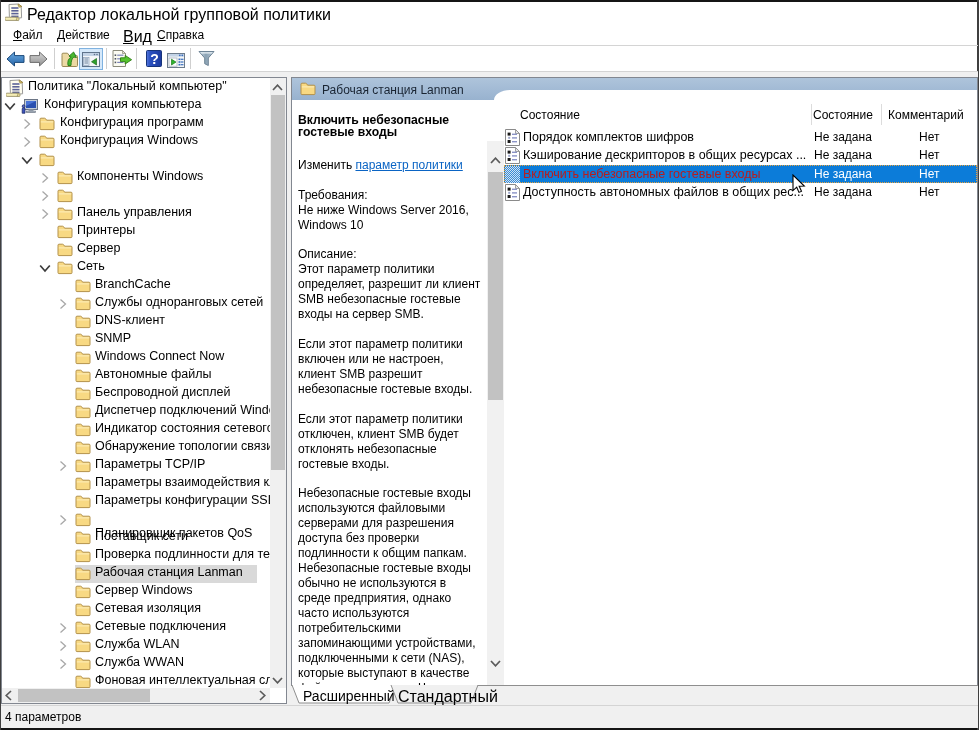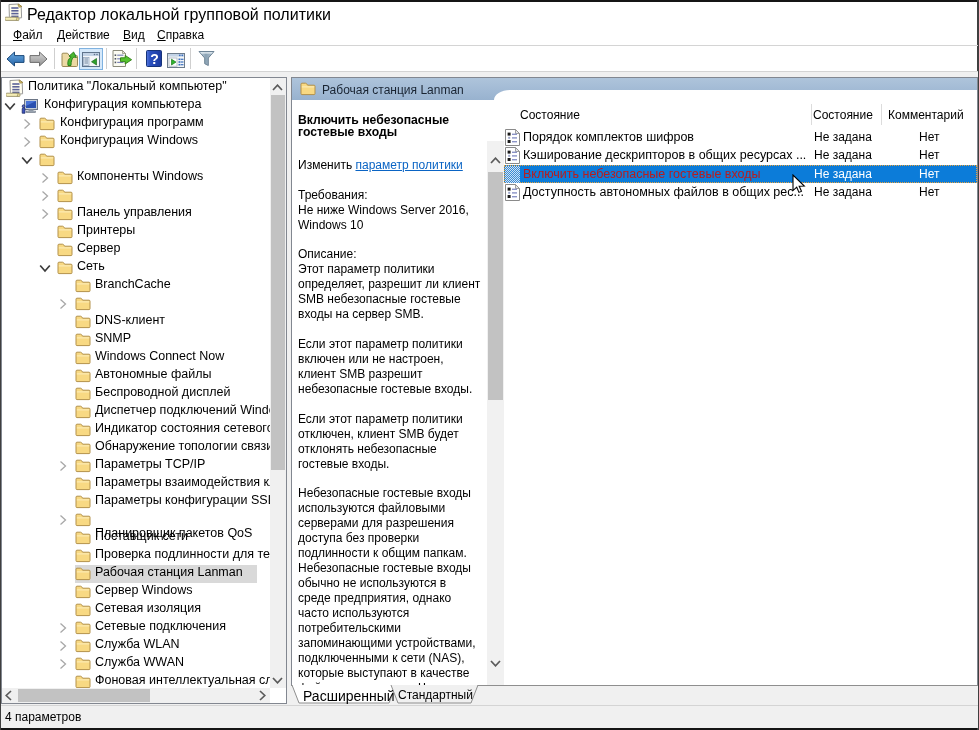--- a/index.html
+++ b/index.html
@@ -18,21 +18,21 @@
 <rect x="6.3" y="7" width="7.2" height="1.6" fill="#5c6398"></rect>
 <rect x="6.3" y="9.8" width="7.2" height="1.6" fill="#5c6398"></rect>
 <rect x="6.3" y="12.6" width="7.2" height="1.6" fill="#5c6398"></rect>
 <path d="M0.8 14.2 L11.5 14.2 Q13 14.2 13 15.8 Q13 17.4 11.5 17.4 L0.8 17.4 Q-0.2 17.4 -0.2 15.8 Q-0.2 14.2 0.8 14.2 Z" fill="#f6eeb6" stroke="#98906a" stroke-width="0.9"></path>
 <path d="M11 14.2 Q12.6 15.6 11 17.4 L13.6 17.6 Q15 15.8 13.2 14.4 Z" fill="#e6d890" stroke="#98906a" stroke-width="0.8"></path>
 </svg>
 <div class="abs" style="left:27px;top:6px;font-size:16px">Редактор локальной групповой политики</div>
 
 <div class="abs" style="left:13px;top:28px;font-size:12px"><u>Ф</u>айл</div>
 <div class="abs" style="left:57px;top:28px;font-size:12px"><u>Д</u>ействие</div>
-<div class="abs" style="left:123px;top:28px;font-size:12px"><u>В</u>ид</div>
+<div class="abs" style="left:123px;top:28px;font-size:16px"><u>В</u>ид</div>
 <div class="abs" style="left:157px;top:28px;font-size:12px"><u>С</u>правка</div>
 <div class="abs" style="left:1px;top:45px;width:977px;height:1px;background:#d4d4d4"></div>
 
 <svg width="19" height="16" viewBox="0 0 19 16" style="position:absolute;left:6px;top:51px">
 <defs>
       <linearGradient id="bg1" x1="0" y1="0" x2="0" y2="1">
         <stop offset="0" stop-color="#6aabe2"></stop>
         <stop offset="1" stop-color="#2764a8"></stop>
       </linearGradient>
     </defs>
@@ -212,20 +212,21 @@
 <path d="M1.8 4.4 L14.2 4.4 L14.2 5.4 L1.8 5.4 Z" fill="#fdeebd"></path>
 </svg>
     <div style="position:absolute;left:93px;top:198.5px;height:18px;line-height:18px;margin-top:-2px;white-space:nowrap">BranchCache</div>
 <svg width="8" height="12" viewBox="0 0 8 12" style="position:absolute;left:57px;top:219.5px">
 <path d="M1.5 1.5 L6.5 6 L1.5 10.5" fill="none" stroke="#a8a8a8" stroke-width="1.3"></path>
 </svg>
     <svg width="16" height="14" viewBox="0 0 16 14" style="position:absolute;left:73px;top:218.5px">
 <path d="M1 3.2 L1 2.2 Q1 1.2 2 1.2 L5.6 1.2 Q6.3 1.2 6.7 1.8 L7.6 3.2 L14 3.2 Q15 3.2 15 4.2 L15 11.6 Q15 12.6 14 12.6 L2 12.6 Q1 12.6 1 11.6 Z" fill="#f8d983" stroke="#b3914a" stroke-width="1"></path>
 <path d="M1.8 4.4 L14.2 4.4 L14.2 5.4 L1.8 5.4 Z" fill="#fdeebd"></path>
 </svg>
+    <div style="position:absolute;left:93px;top:216.5px;height:18px;line-height:18px;margin-top:-2px;white-space:nowrap">Службы одноранговых сетей</div>
 <svg width="16" height="14" viewBox="0 0 16 14" style="position:absolute;left:73px;top:236.5px">
 <path d="M1 3.2 L1 2.2 Q1 1.2 2 1.2 L5.6 1.2 Q6.3 1.2 6.7 1.8 L7.6 3.2 L14 3.2 Q15 3.2 15 4.2 L15 11.6 Q15 12.6 14 12.6 L2 12.6 Q1 12.6 1 11.6 Z" fill="#f8d983" stroke="#b3914a" stroke-width="1"></path>
 <path d="M1.8 4.4 L14.2 4.4 L14.2 5.4 L1.8 5.4 Z" fill="#fdeebd"></path>
 </svg>
     <div style="position:absolute;left:93px;top:234.5px;height:18px;line-height:18px;margin-top:-2px;white-space:nowrap">DNS-клиент</div>
 <svg width="16" height="14" viewBox="0 0 16 14" style="position:absolute;left:73px;top:254.5px">
 <path d="M1 3.2 L1 2.2 Q1 1.2 2 1.2 L5.6 1.2 Q6.3 1.2 6.7 1.8 L7.6 3.2 L14 3.2 Q15 3.2 15 4.2 L15 11.6 Q15 12.6 14 12.6 L2 12.6 Q1 12.6 1 11.6 Z" fill="#f8d983" stroke="#b3914a" stroke-width="1"></path>
 <path d="M1.8 4.4 L14.2 4.4 L14.2 5.4 L1.8 5.4 Z" fill="#fdeebd"></path>
 </svg>
     <div style="position:absolute;left:93px;top:252.5px;height:18px;line-height:18px;margin-top:-2px;white-space:nowrap">SNMP</div>
@@ -445,20 +446,20 @@
 <div style="position:absolute;left:919px;top:183.3px;height:18.6px;line-height:18.6px;font-size:12px;color:#000000">Нет</div>
 
 <svg width="687" height="20" viewBox="0 0 687 20" style="position:absolute;left:291px;top:685px">
 <line x1="0" y1="0.5" x2="687" y2="0.5" stroke="#8e8e8e"></line>
 <polygon points="1,0 105,0 98,18 8,18" fill="#ffffff"></polygon>
 <path d="M1 0 L8 18 L98 18 L105 0" fill="none" stroke="#8e8e8e" stroke-width="1"></path>
 <polygon points="100,0 187,0 180,18 107,18" fill="#f0f0f0"></polygon>
 <path d="M100 0 L107 18 L180 18 L187 0" fill="none" stroke="#8e8e8e" stroke-width="1"></path>
 </svg>
 <div class="abs" style="left:303px;top:688px;font-size:14px">Расширенный</div>
-<div class="abs" style="left:398px;top:688px;font-size:12px">Стандартный</div>
+<div class="abs" style="left:398px;top:688px;font-size:16px">Стандартный</div>
 
 <div class="abs" style="left:1px;top:705px;width:977px;height:1px;background:#d4d4d4"></div>
 <div class="abs" style="left:5px;top:710px;font-size:12px">4 параметров</div>
 
 <svg width="14" height="21" viewBox="0 0 14 21" style="position:absolute;left:792px;top:174px;z-index:50">
 <path d="M1 1 L1 16.6 L4.7 13.2 L7 18.4 L9.5 17.3 L7.2 12.2 L12.3 12 Z" fill="#ffffff" stroke="#000000" stroke-width="1.1"></path>
 </svg>
 
 </body></html>

